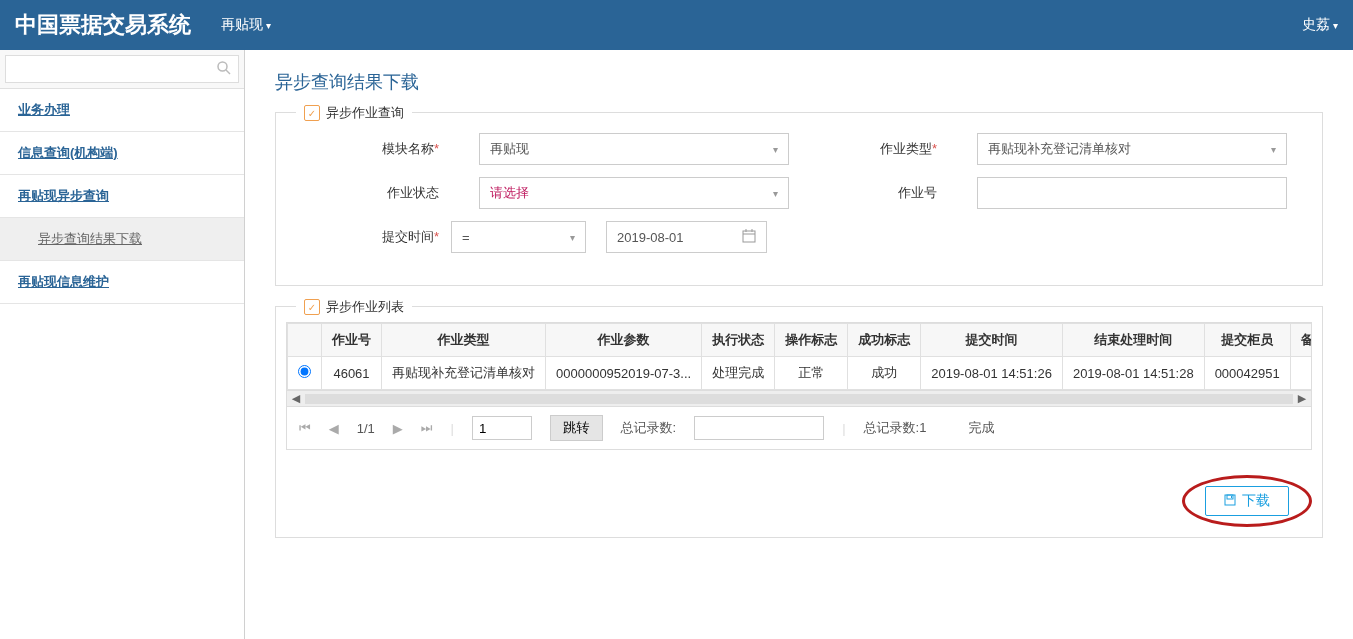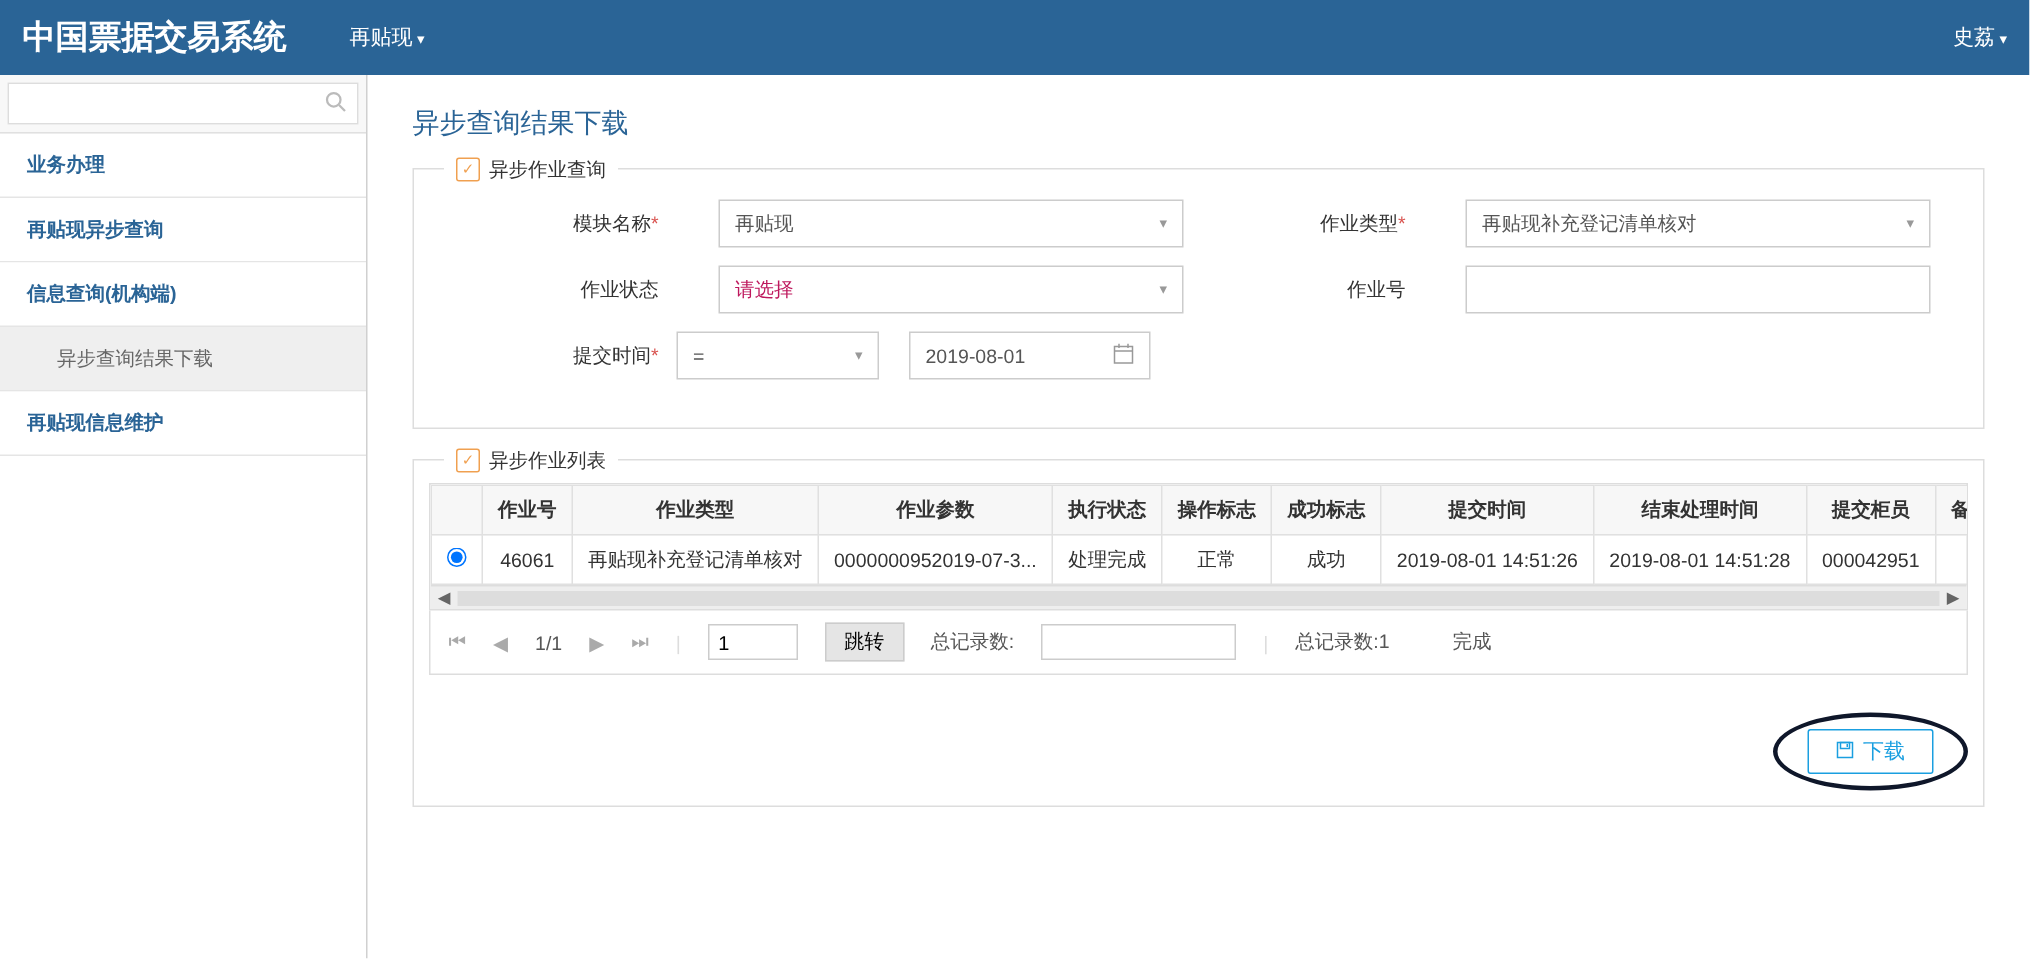--- a/index.html
+++ b/index.html
@@ -1,30 +1,30 @@
 <!DOCTYPE html>
 <html><head>
   <meta charset="utf-8">
   <style>
     * { box-sizing: border-box; margin: 0; padding: 0; }
     body { font-family: "Microsoft YaHei", Arial, sans-serif; font-size: 13px; color: #333; background: #fff; }
     
     .header { background: #2a6496; color: #fff; height: 50px; display: flex; align-items: center; padding: 0 15px; }
-    .header-title { font-size: 22px; font-weight: bold; margin-right: 42px; }
+    .header-title { font-size: 22px; font-weight: bold; margin-right: 30px; }
     .header-menu { color: #fff; font-size: 14px; cursor: pointer; }
     .header-menu::after { content: "▾"; font-size: 10px; margin-left: 3px; }
     .header-user { margin-left: auto; color: #fff; font-size: 14px; cursor: pointer; }
     .header-user::after { content: "▾"; font-size: 10px; margin-left: 3px; }
     
     .layout { display: flex; height: calc(100vh - 50px); }
     .sidebar { width: 245px; border-right: 1px solid #d0d0d0; background: #fff; flex-shrink: 0; }
     .sidebar-search { position: relative; padding: 5px; border-bottom: 1px solid #e0e0e0; background: #f8f8f8; }
     .sidebar-search input { width: 100%; height: 28px; border: 1px solid #ddd; padding: 0 28px 0 6px; }
     .sidebar-search .icon { position: absolute; right: 12px; top: 10px; color: #aaa; font-size: 16px; }
-    .sidebar-item { padding: 12px 18px; border-bottom: 1px solid #e5e5e5; color: #2a6496; font-weight: bold; cursor: pointer; background: #fff; }
+    .sidebar-item { padding: 12px 18px; border-bottom: 1px solid #e5e5e5; color: #2a6496; font-weight: bold; cursor: pointer; background: #fff; text-decoration: underline; }
     .sidebar-item.sub { padding-left: 38px; color: #666; font-weight: normal; background: #f5f5f5; }
     .sidebar-item.sub.active { background: #efefef; }
     
     .main { flex: 1; padding: 20px 30px; overflow: auto; }
     .page-title { color: #2a6496; font-size: 18px; margin-bottom: 18px; }
     
     .fieldset { border: 1px solid #ddd; padding: 20px 25px; margin-bottom: 20px; position: relative; }
     .fieldset-legend { position: absolute; top: -9px; left: 20px; background: #fff; padding: 0 8px; color: #333; font-size: 13px; display: flex; align-items: center; gap: 6px; }
     .legend-toggle { width: 16px; height: 16px; border: 1px solid #f0a050; background: #fff; color: #f0a050; font-size: 10px; display: inline-flex; align-items: center; justify-content: center; border-radius: 2px; }
     
@@ -56,21 +56,21 @@
     .scroll-track { flex: 1; height: 10px; background: #ddd; margin: 0 2px; }
     
     .pager { display: flex; align-items: center; gap: 18px; padding: 8px 12px; border: 1px solid #ddd; border-top: none; font-size: 13px; color: #555; }
     .pager-nav { color: #aaa; cursor: pointer; }
     .pager-input { width: 60px; height: 24px; border: 1px solid #ccc; padding: 0 6px; }
     .pager-btn { border: 1px solid #ccc; background: #e5e5e5; padding: 3px 12px; cursor: pointer; }
     .pager-sep { color: #ddd; }
     .highlight-input { width: 130px; height: 24px; border: 1px solid #ccc; padding: 0 6px; }
     
     .download-area { display: flex; justify-content: flex-end; margin-top: 25px; position: relative; }
-    .download-circle { border: 3px solid #0f172a; border-radius: 50%; padding: 8px 20px; }
+    .download-circle { border: 3px solid #b91c1c; border-radius: 50%; padding: 8px 20px; }
     .download-icon { margin-right: 6px; font-size: 12px; }
   </style>
 </head>
 <body>
 
 <div class="header">
   <div class="header-title">中国票据交易系统</div>
   <div class="header-menu">再贴现</div>
   <div class="header-user">史荔</div>
 </div>
@@ -80,22 +80,22 @@
     <div class="sidebar-search">
       <input type="text" placeholder="" style="">
       <span class="icon">
         <svg width="16" height="16" viewBox="0 0 16 16">
             <circle cx="6.5" cy="6.5" r="4.5" fill="none" stroke="#bbb" stroke-width="1.5"></circle>
             <line x1="10" y1="10" x2="14" y2="14" stroke="#bbb" stroke-width="1.5"></line>
           </svg>
       </span>
     </div>
     <div class="sidebar-item">业务办理</div>
+    <div class="sidebar-item">信息查询(机构端)</div>
     <div class="sidebar-item">再贴现异步查询</div>
-    <div class="sidebar-item">信息查询(机构端)</div>
     <div class="sidebar-item sub active">异步查询结果下载</div>
     <div class="sidebar-item">再贴现信息维护</div>
   </div>
 
   <div class="main">
     <div class="page-title">异步查询结果下载</div>
 
     <div class="fieldset">
       <div class="fieldset-legend">
         <span class="legend-toggle">✓</span>

